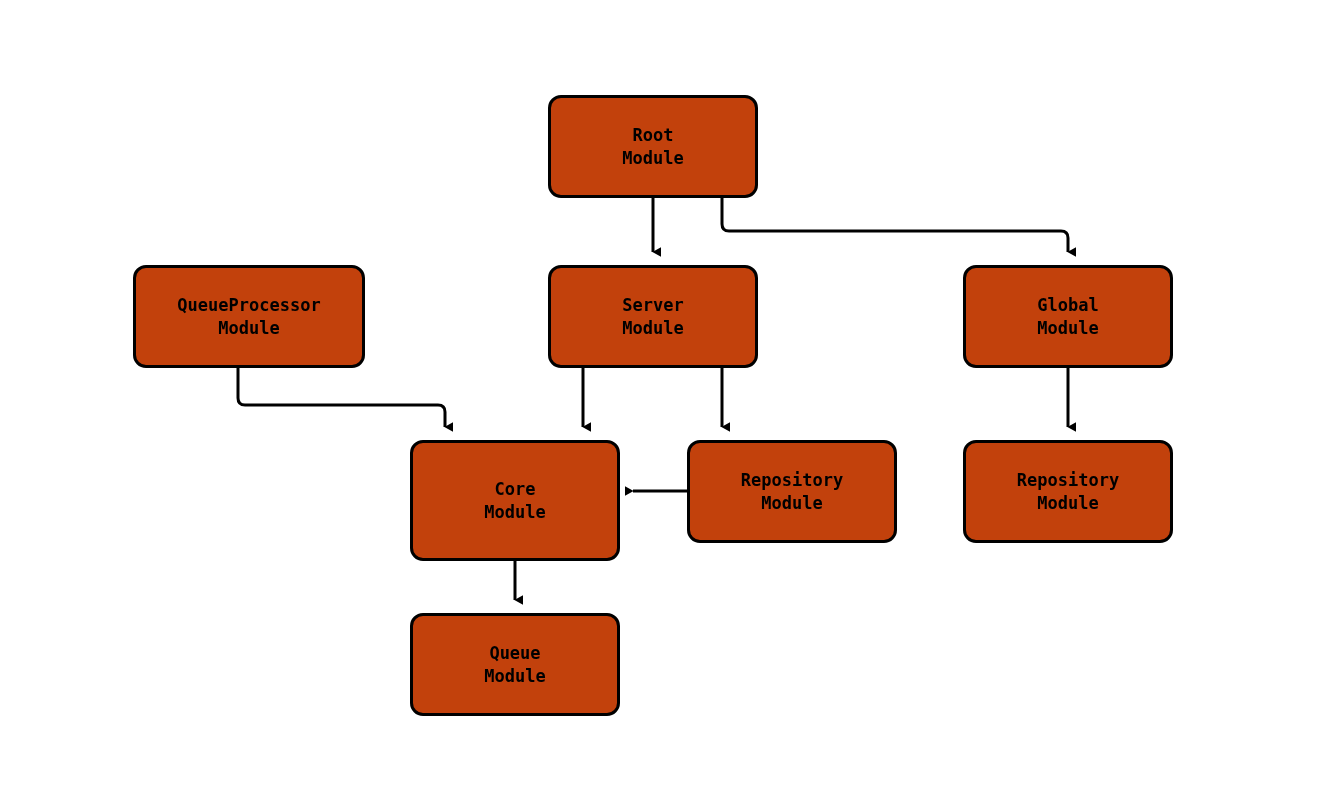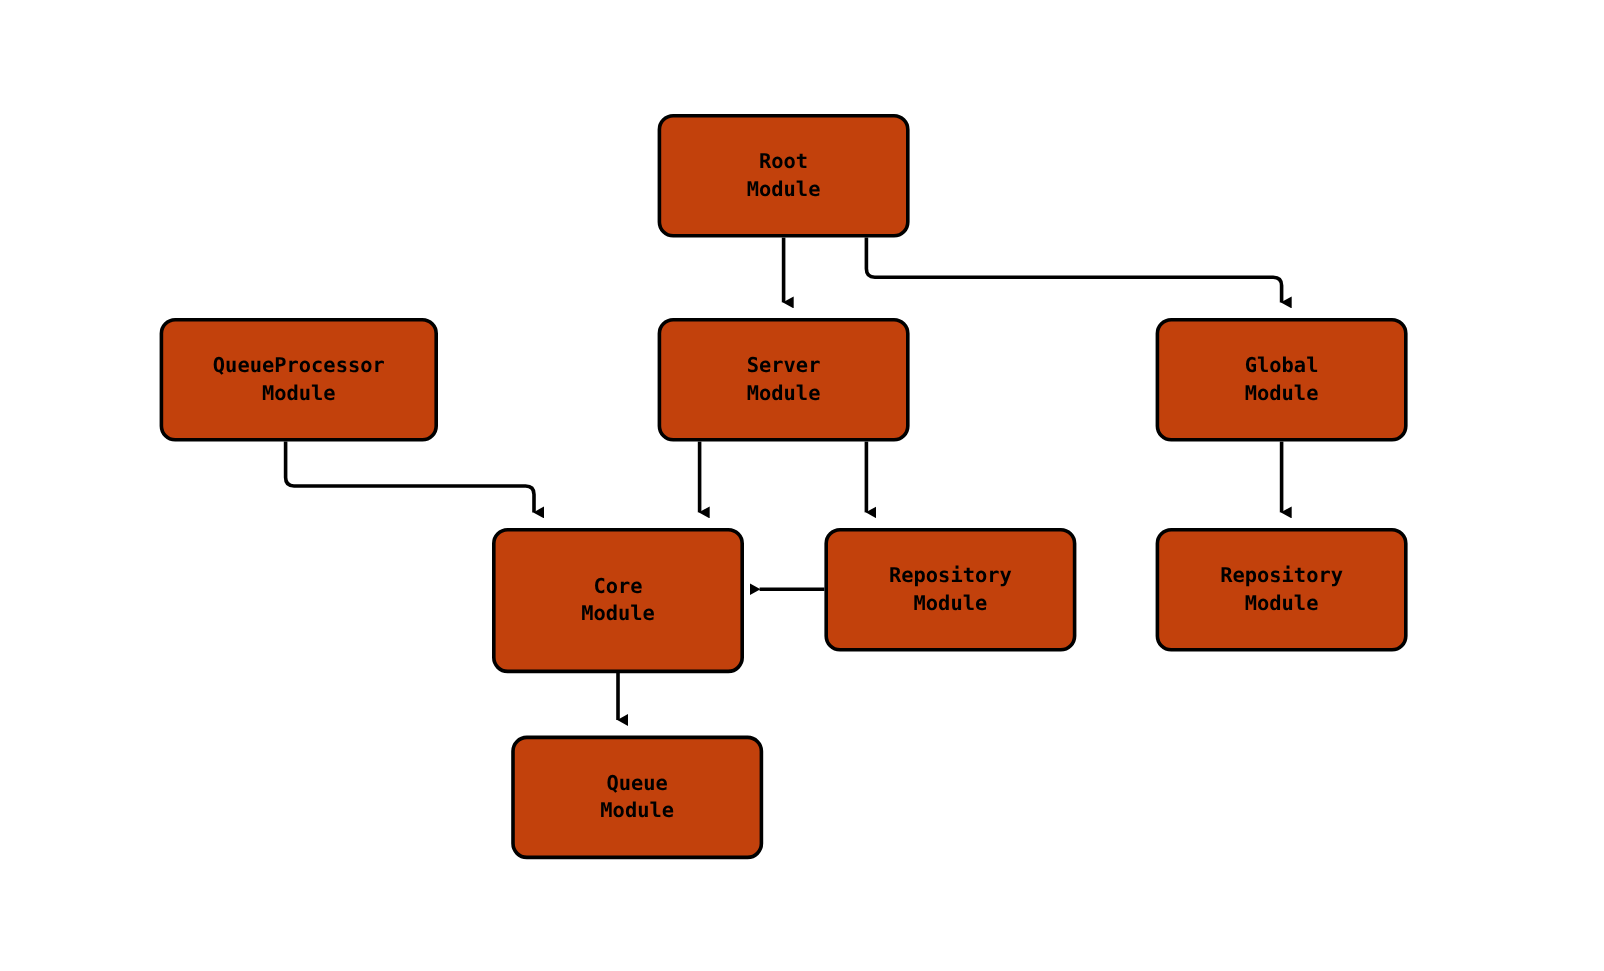--- a/index.html
+++ b/index.html
@@ -114,18 +114,18 @@
   <div class="node" style="left:687px; top:440px; width:210px; height:103px;">
     <span class="node-label">Repository
 Module</span>
   </div>
 
   <div class="node" style="left:963px; top:440px; width:210px; height:103px;">
     <span class="node-label">Repository
 Module</span>
   </div>
 
-  <div class="node" style="left:410px; top:613px; width:210px; height:103px;margin-left:16px;">
+  <div class="node" style="left:410px; top:613px; width:210px; height:103px;">
     <span class="node-label">Queue
 Module</span>
   </div>
 
 </div>
 
 </body></html>

